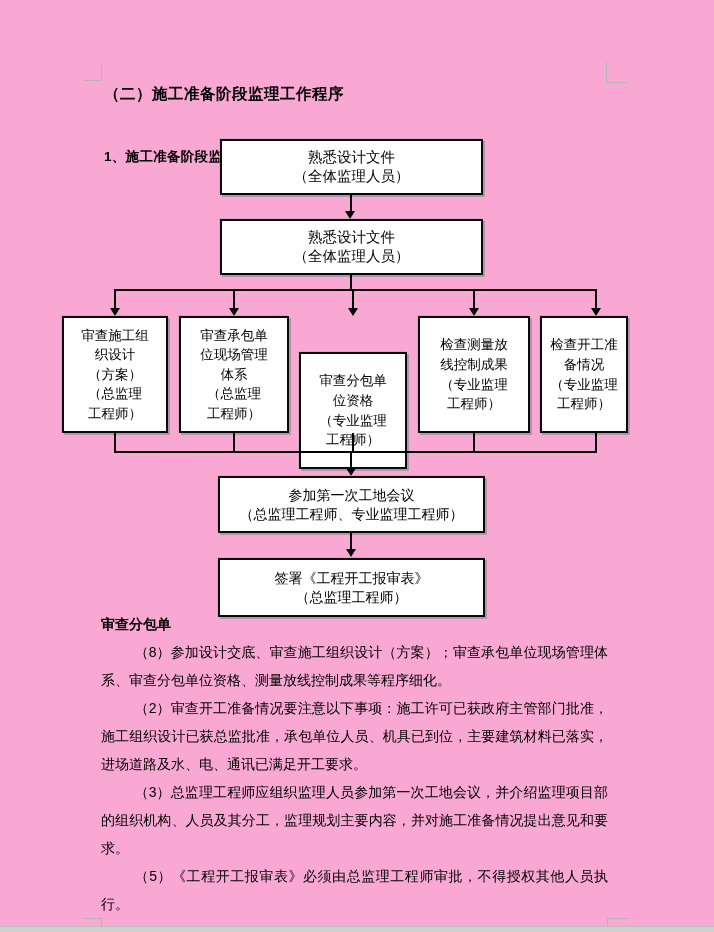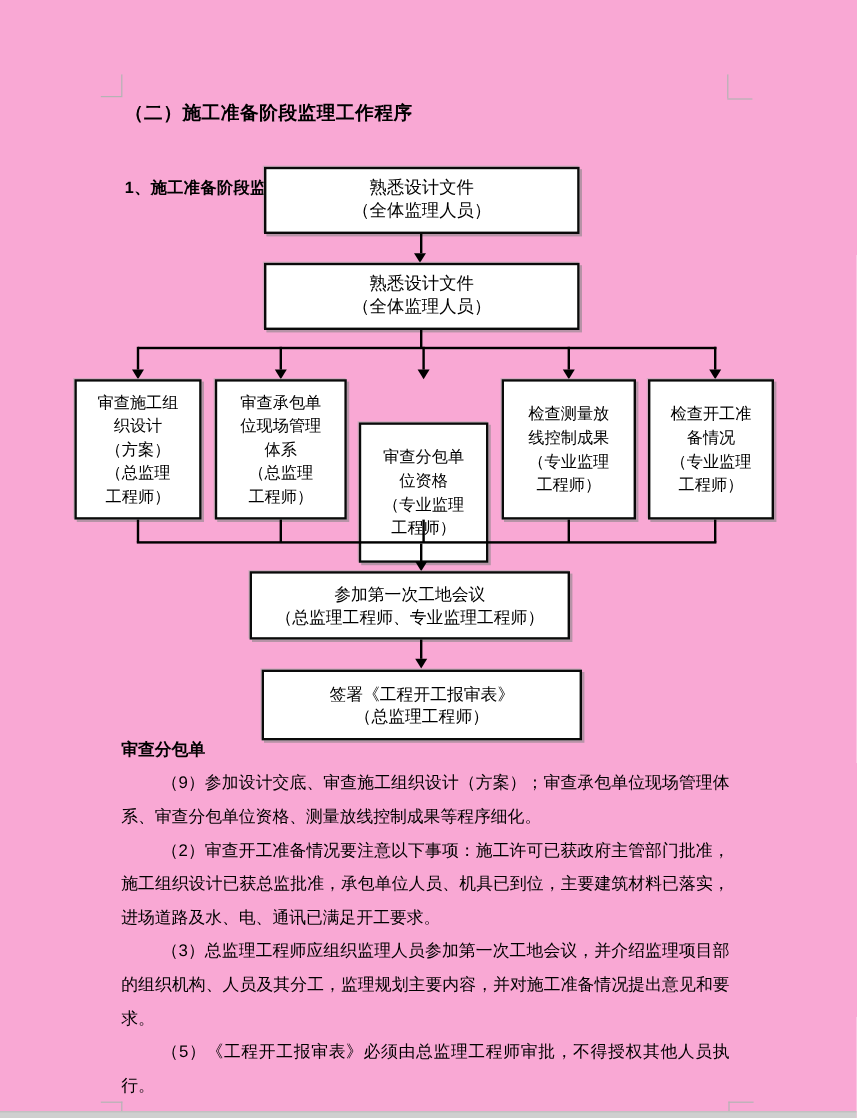--- a/index.html
+++ b/index.html
@@ -113,46 +113,46 @@
 （总监理
 工程师）</div>
     <div class="fbox small" style="left:299px; top:316px; width:108px; height:117px;margin-top:36px;">审查分包单
 位资格
 （专业监理
 工程师）</div>
     <div class="fbox small" style="left:418px; top:316px; width:112px; height:117px;">检查测量放
 线控制成果
 （专业监理
 工程师）</div>
-    <div class="fbox small" style="left:540px; top:316px; width:105px; height:117px;">检查开工准
+    <div class="fbox small" style="left:540px; top:316px; width:88px; height:117px;">检查开工准
 备情况
 （专业监理
 工程师）</div>
 
     <div class="vline" style="left:114px; top:433px; height:19px;"></div>
     <div class="vline" style="left:233px; top:433px; height:19px;"></div>
     <div class="vline" style="left:352px; top:433px; height:19px;"></div>
     <div class="vline" style="left:473px; top:433px; height:19px;"></div>
     <div class="vline" style="left:595px; top:433px; height:19px;"></div>
     <div class="hline" style="left:114px; top:451px; width:483px;"></div>
 
     <div class="vline" style="left:350px; top:453px; height:15px;"></div>
     <div class="arrow-down" style="left:346px; top:468px;"></div>
 
-    <div class="fbox" style="left:208px; top:476px; width:267px; height:57px; font-size:14px;">参加第一次工地会议
+    <div class="fbox" style="left:218px; top:476px; width:267px; height:57px; font-size:14px;">参加第一次工地会议
 （总监理工程师、专业监理工程师）</div>
 
     <div class="vline" style="left:350px; top:533px; height:16px;"></div>
     <div class="arrow-down" style="left:346px; top:549px;"></div>
 
     <div class="fbox" style="left:218px; top:558px; width:267px; height:59px; font-size:14px;">签署《工程开工报审表》
 （总监理工程师）</div>
   </div>
 
   <div class="notes">
     <div class="notes-heading">审查分包单</div>
-    <p>（9）参加设计交底、审查施工组织设计（方案）；审查承包单位现场管理体系、审查分包单位资格、测量放线控制成果等程序细化。</p>
+    <p>（8）参加设计交底、审查施工组织设计（方案）；审查承包单位现场管理体系、审查分包单位资格、测量放线控制成果等程序细化。</p>
     <p>（2）审查开工准备情况要注意以下事项：施工许可已获政府主管部门批准，施工组织设计已获总监批准，承包单位人员、机具已到位，主要建筑材料已落实，进场道路及水、电、通讯已满足开工要求。</p>
     <p>（3）总监理工程师应组织监理人员参加第一次工地会议，并介绍监理项目部的组织机构、人员及其分工，监理规划主要内容，并对施工准备情况提出意见和要求。</p>
     <p>（5）《工程开工报审表》必须由总监理工程师审批，不得授权其他人员执行。</p>
   </div>
 
 </div>
 
 </body></html>

